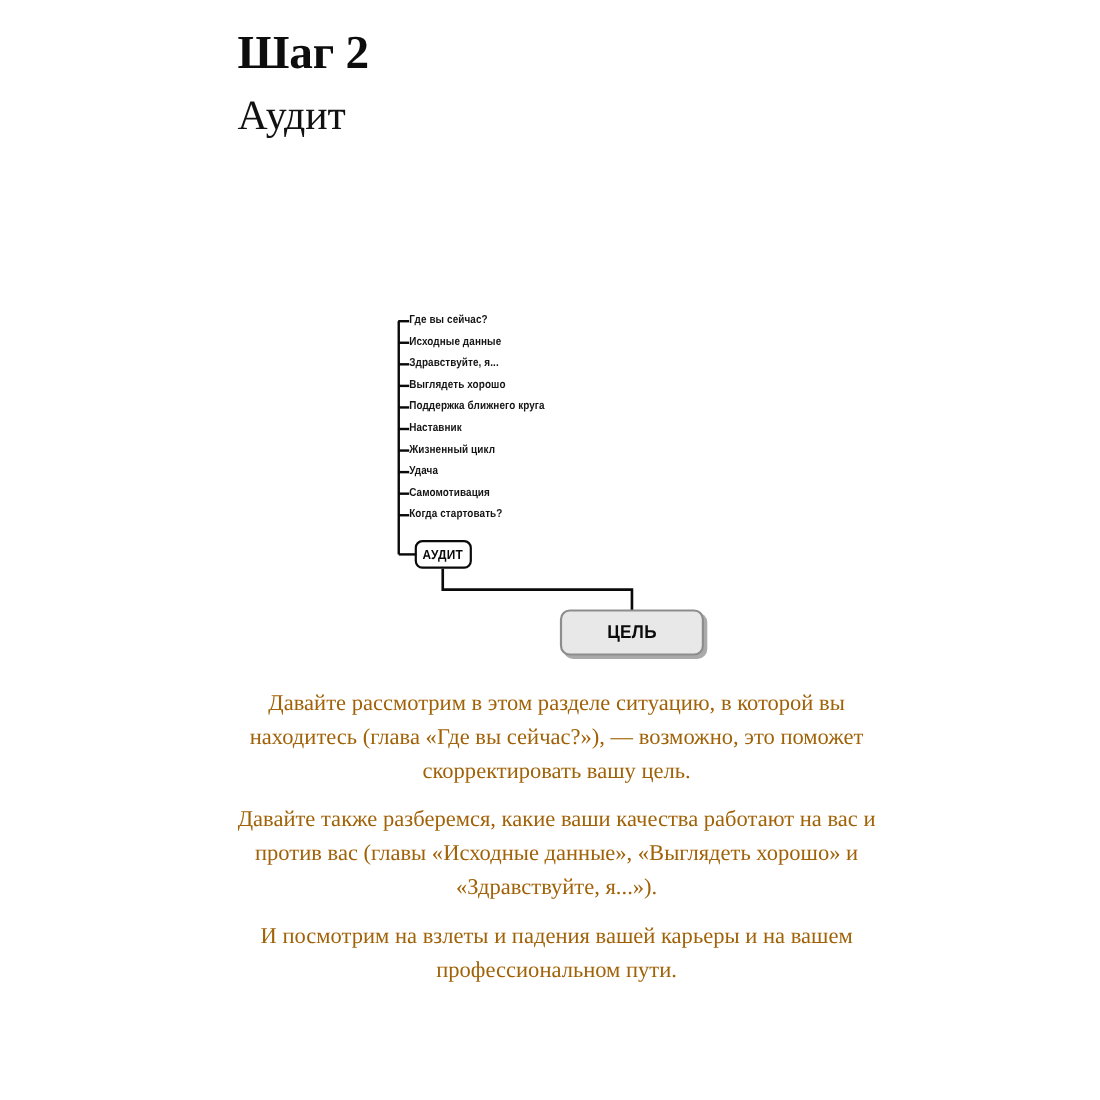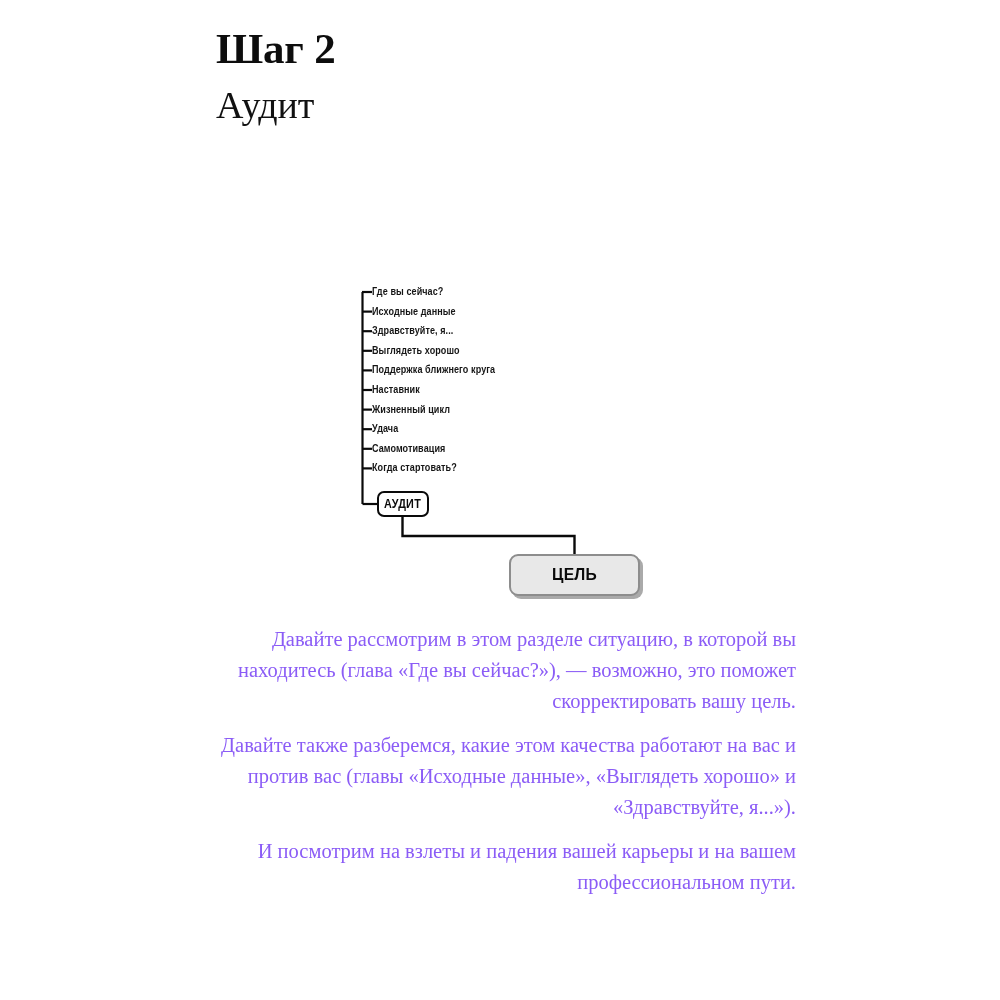--- a/index.html
+++ b/index.html
@@ -117,22 +117,22 @@
   .body-copy {
     position: absolute;
     left: 216px;
     top: 624px;
     width: 580px;
   }
   .body-copy p {
     margin: 0 0 13px 0;
     font-size: 20.5px;
     line-height: 31px;
-    color: #8b5cf6;
-    text-align: right;
+    color: #a16207;
+    text-align: center;
   }
   .body-copy p:last-child { margin-bottom: 0; }
 </style>
 </head>
 <body>
 
 <div class="page">
 
   <div class="step-title">Шаг 2</div>
 
@@ -176,17 +176,17 @@
     </div>
 
     <div class="node-box node-goal">
       <span>ЦЕЛЬ</span>
     </div>
 
   </div>
 
   <div class="body-copy">
     <p>Давайте рассмотрим в этом разделе ситуацию, в которой вы находитесь (глава «Где вы сейчас?»), — возможно, это поможет скорректировать вашу цель.</p>
-    <p>Давайте также разберемся, какие этом качества работают на вас и против вас (главы «Исходные данные», «Выглядеть хорошо» и «Здравствуйте, я...»).</p>
+    <p>Давайте также разберемся, какие ваши качества работают на вас и против вас (главы «Исходные данные», «Выглядеть хорошо» и «Здравствуйте, я...»).</p>
     <p>И посмотрим на взлеты и падения вашей карьеры и на вашем профессиональном пути.</p>
   </div>
 
 </div>
 
 </body></html>

